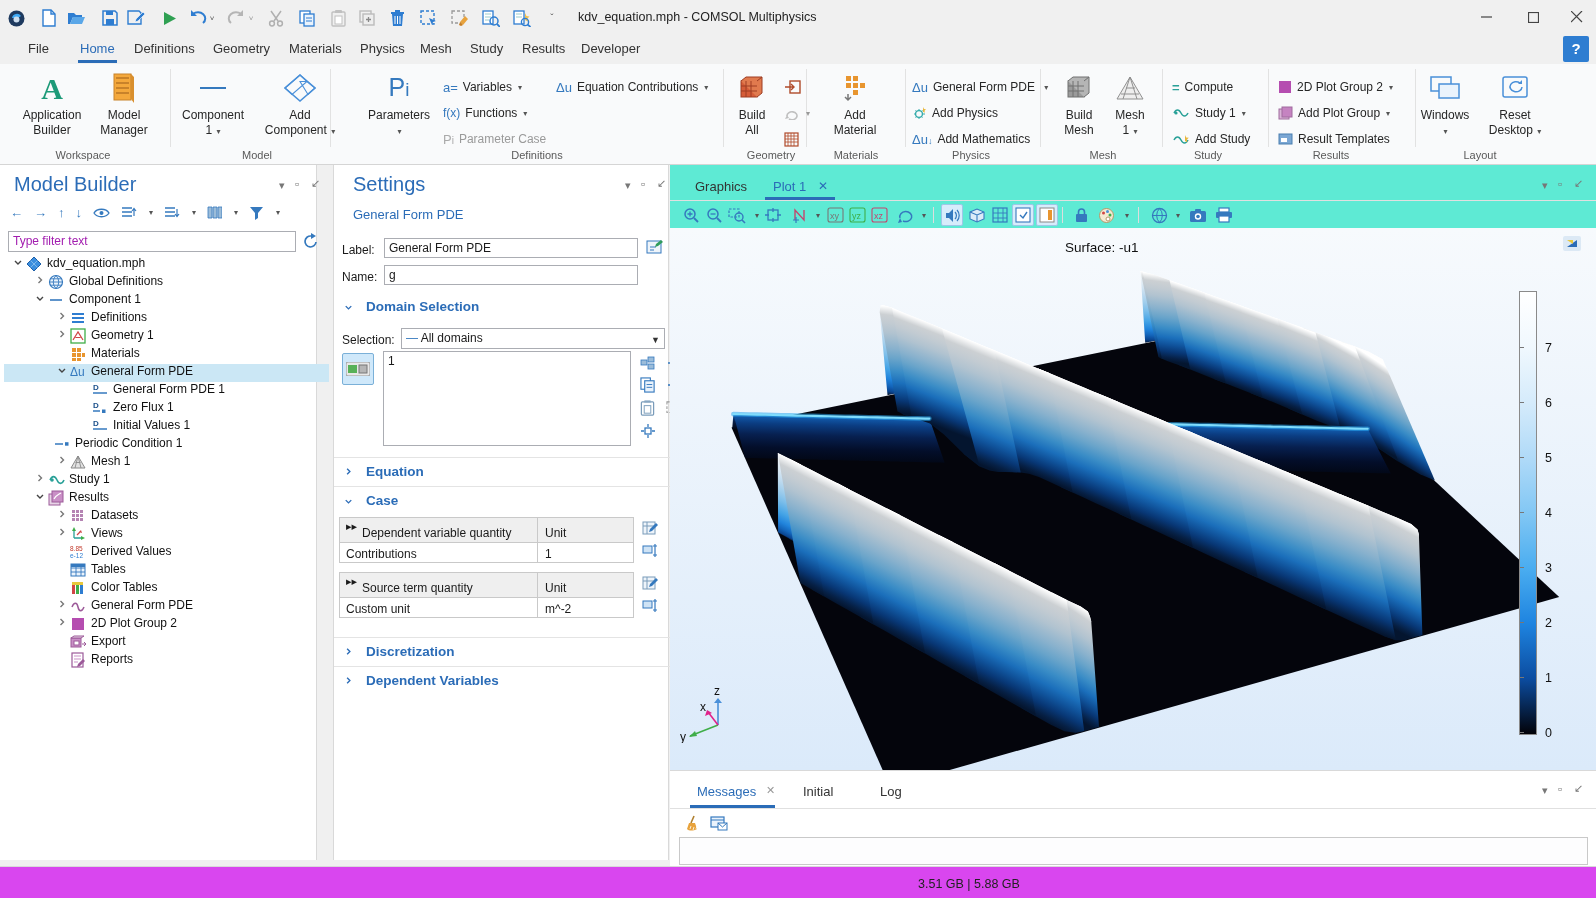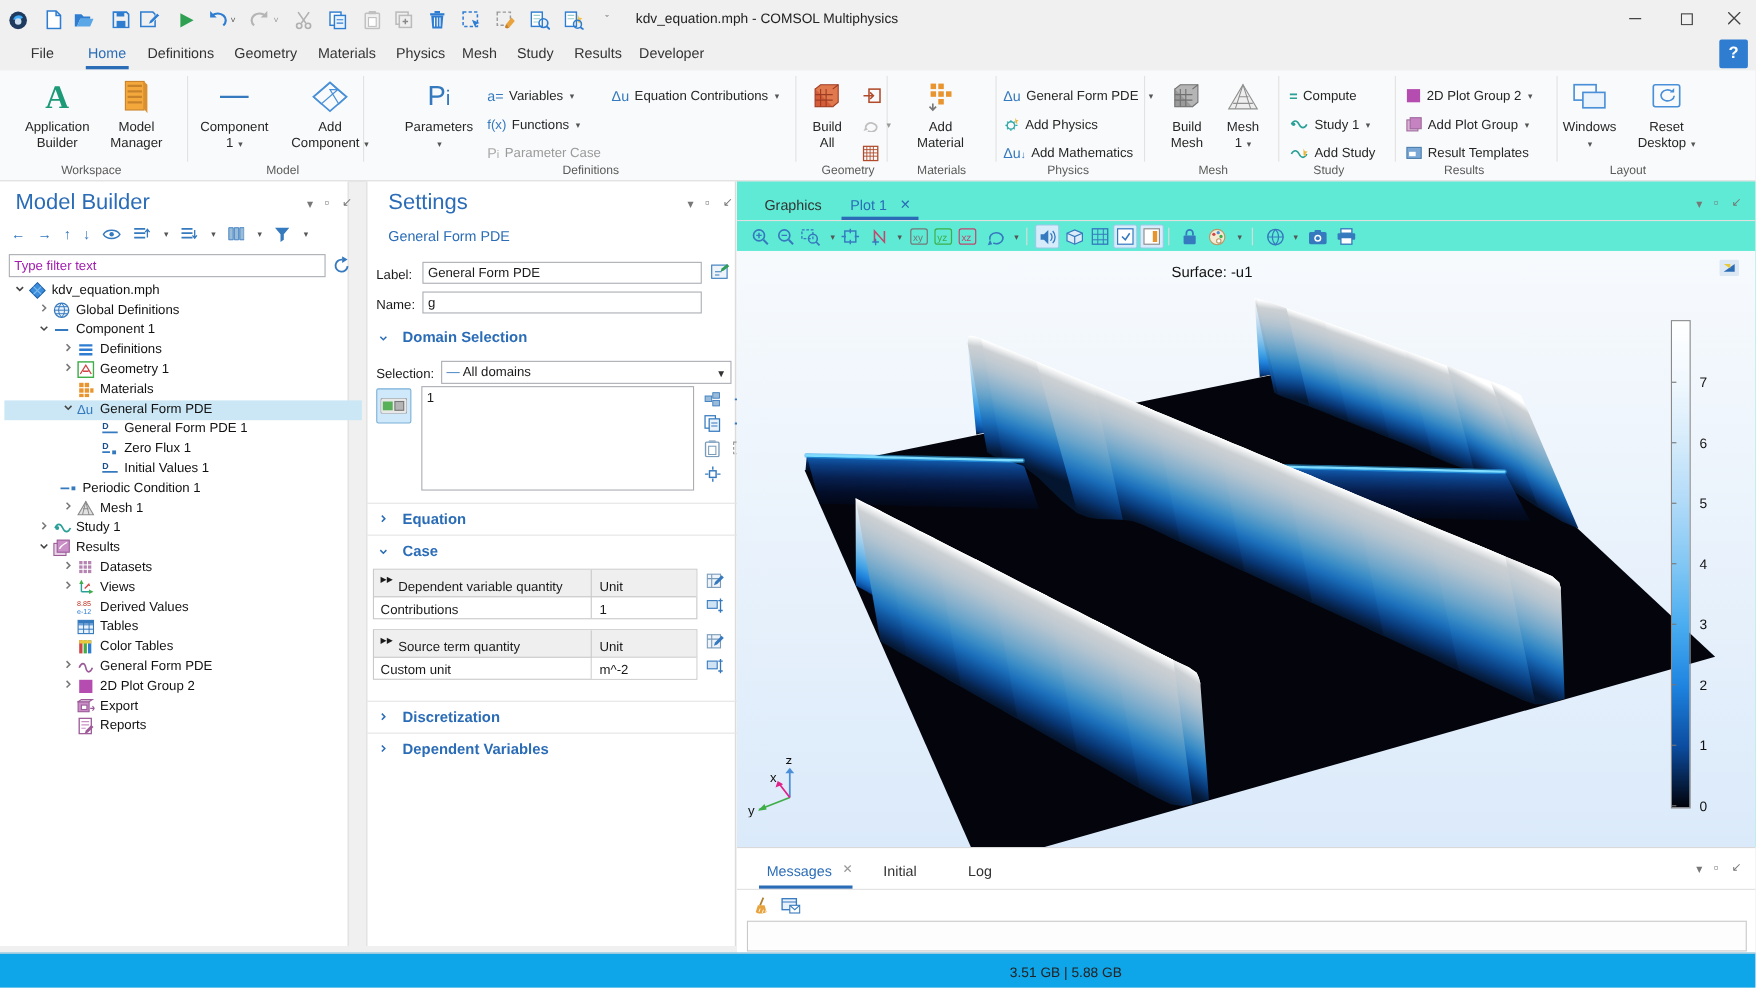--- a/index.html
+++ b/index.html
@@ -21,21 +21,21 @@
 .rbig{position:absolute;top:7px;width:86px;text-align:center;font-size:12px;color:#262626;line-height:15px}
 .rbig .ric{height:34px;display:flex;align-items:center;justify-content:center;margin-bottom:3px}
 .rsm{position:absolute;font-size:12px;color:#262626;height:22px;display:flex;align-items:center;gap:5px}
 .rsm.gray{color:#9a9a9a}
 .dd{color:#555;font-size:8px;margin-left:1px}
 
 #leftpanel{position:absolute;left:0;top:165px;width:317px;height:695px;background:#fff;border-right:1px solid #d9d9d9}
 #midpanel{position:absolute;left:333px;top:165px;width:336px;height:695px;background:#fff;border-right:1px solid #d9d9d9;border-left:1px solid #d9d9d9}
 #gfx{position:absolute;left:670px;top:165px;width:926px;height:605px;background:#5eead4}
 #msgs{position:absolute;left:670px;top:770px;width:926px;height:100px;background:#fff;border-top:1px solid #d9d9d9}
-#statusbar{position:absolute;left:0;top:866px;width:1596px;height:32px;background:#0ea5e9;border-top:1px solid #d9d9d9}
+#statusbar{position:absolute;left:0;top:866px;width:1596px;height:32px;background:#d946ef;border-top:1px solid #d9d9d9}
 .ptitle{font-size:20px;color:#2b6cb7}
 .phead-ic{position:absolute;color:#777;font-size:11px}
 .sect{font-size:13.5px;font-weight:bold;color:#2b6cb7}
 .inp{position:absolute;border:1px solid #abadb3;background:#fff;font-size:12px;padding:2px 4px;line-height:14px}
 .lbl{position:absolute;font-size:12px;color:#1a1a1a}
 .trow{position:absolute;left:4px;width:325px;height:18px;display:flex;font-size:12px;color:#111;white-space:nowrap}
 .trow .chev{width:12px;height:12px;flex:0 0 12px;margin-right:2px}
 .ticon{width:16px;height:16px;margin-right:5px;flex:0 0 16px;position:relative}
 .tab{position:absolute;font-size:13px;color:#333}
 .tab.active{color:#2b6cb7}

